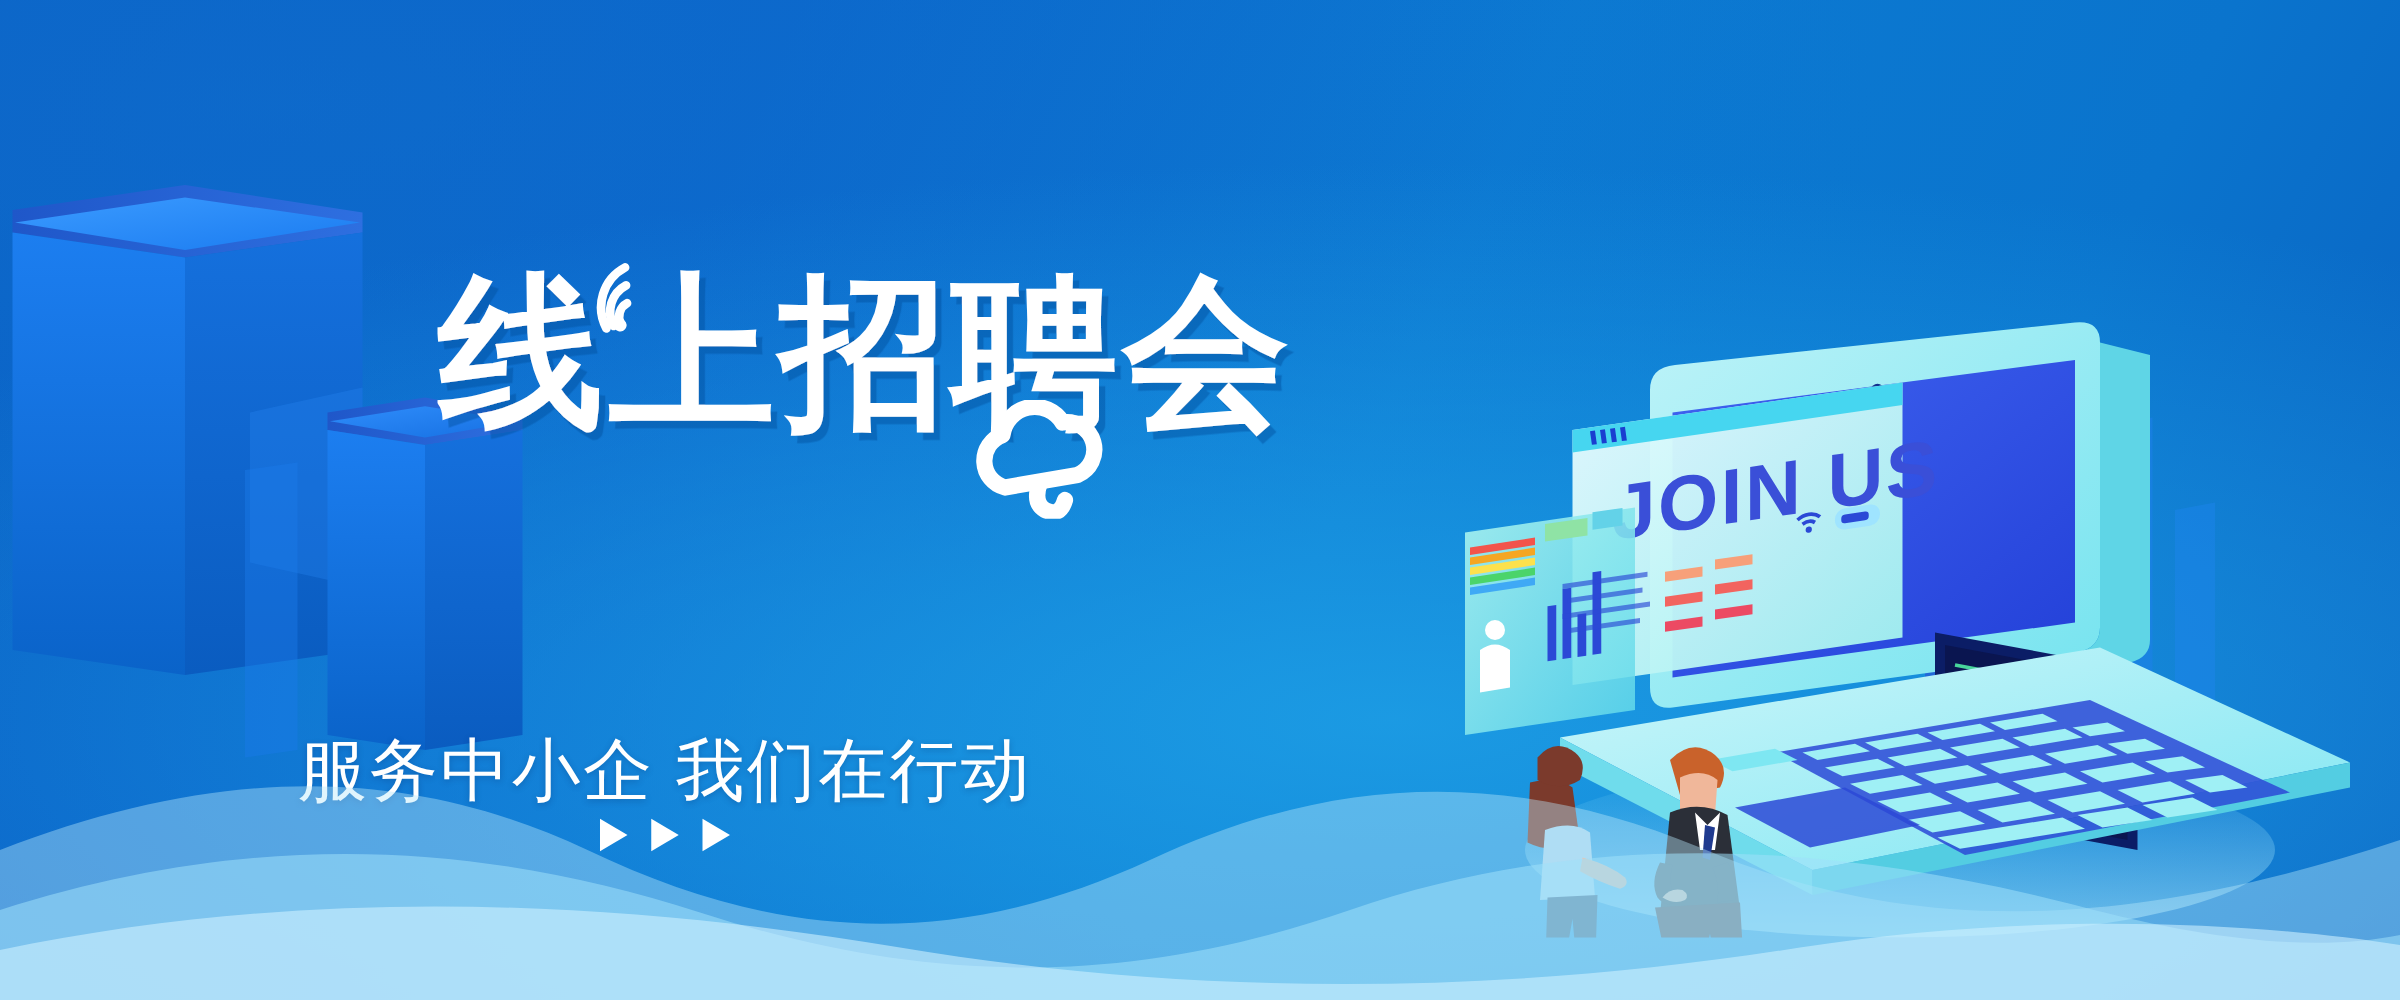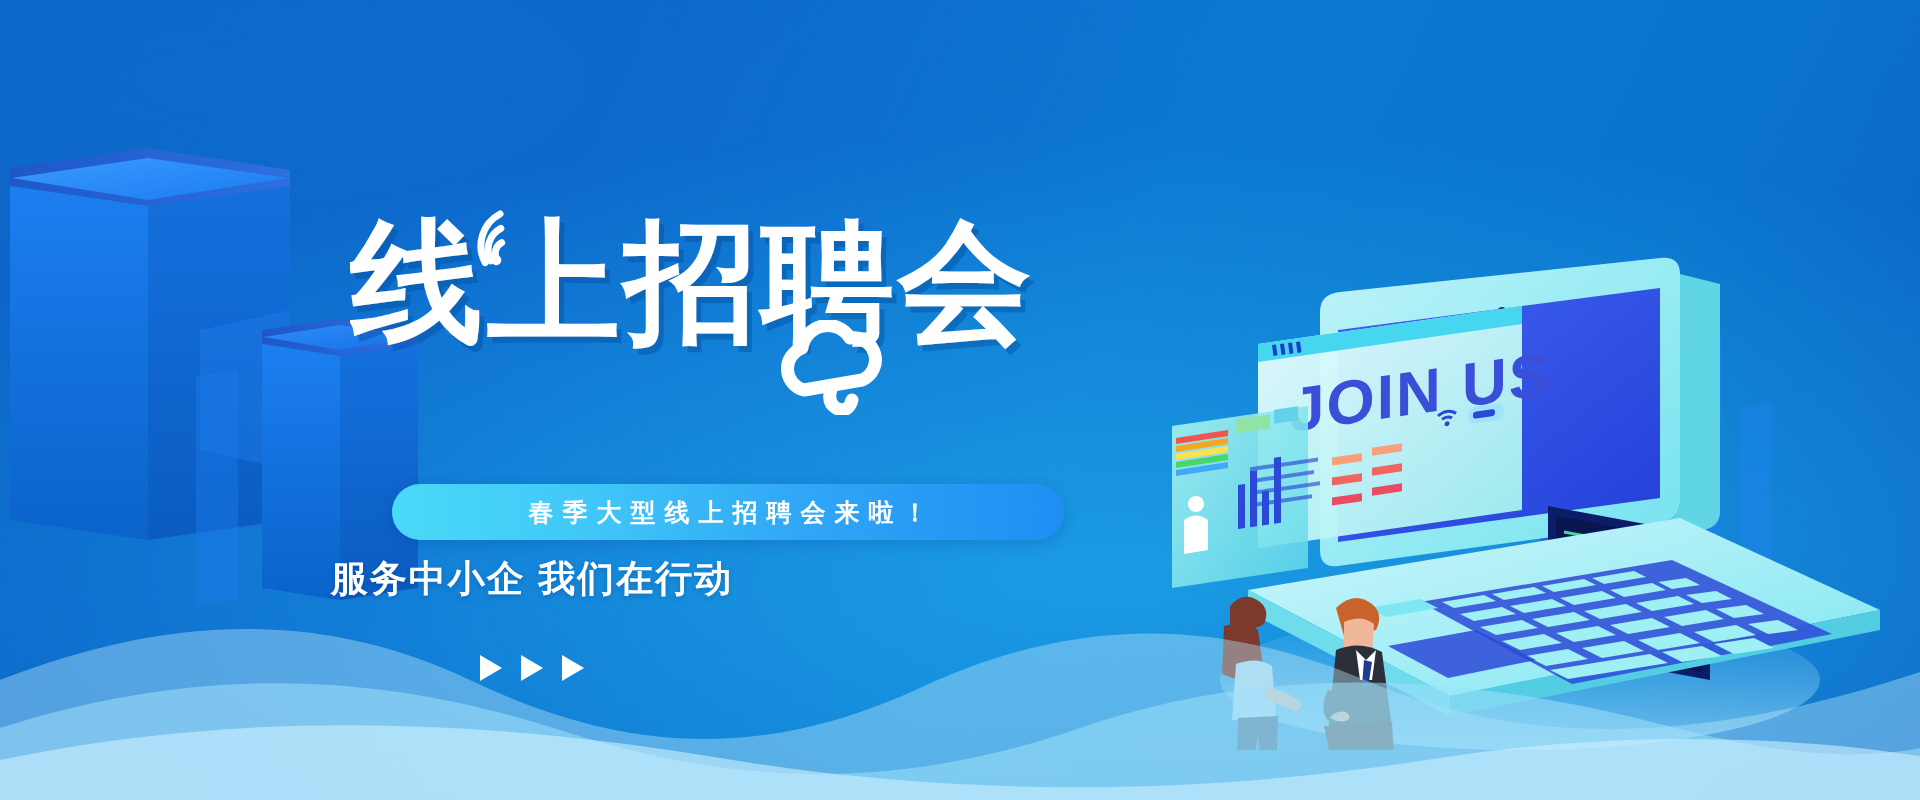--- a/index.html
+++ b/index.html
@@ -33,22 +33,22 @@
     box-shadow:0 3px 14px rgba(0,40,110,.18);
     display:flex;align-items:center;justify-content:center;
   }
   #pill span{
     color:#fff;font-size:25px;font-weight:bold;letter-spacing:9px;
     text-indent:9px;white-space:nowrap;
   }
 
   
   #tagline{
-    position:absolute;left:0;top:554px;width:1064px;text-align:center;
-    color:#fff;font-size:37px;font-weight:bold;letter-spacing:2px;
+    position:absolute;left:0;top:580px;width:1064px;text-align:center;
+    color:#fff;font-size:55px;font-weight:normal;letter-spacing:2px;
     text-shadow:0 2px 5px rgba(0,35,95,.25);
   }
 
   
   #arrows{
     position:absolute;left:0;top:655px;width:1064px;
     display:flex;justify-content:center;gap:19px;
   }
   .arw{
     width:0;height:0;border-left:22px solid #fff;
@@ -138,23 +138,20 @@
         <circle cx="19" cy="47" r="5" fill="#fff"></circle>
       </g>
     </svg>
 
     <svg style="position:absolute;left:420px;top:124px;" width="130" height="95" viewBox="0 0 130 95">
       <path d="M34 70 a22 22 0 0 1 -2 -42 a26 26 0 0 1 48 -10 a22 22 0 0 1 12 42 z" fill="none" stroke="#fff" stroke-width="13" stroke-linejoin="round"></path>
       <path d="M62 66 q-6 16 4 22 q12 6 16 -8" fill="none" stroke="#fff" stroke-width="13" stroke-linecap="round"></path>
     </svg>
   </div>
 
-  <div id="pill">
-    <span>春季大型线上招聘会来啦！</span>
-  </div>
 
   <div id="tagline">服务中小企 我们在行动</div>
 
   <div id="arrows">
     <div class="arw"></div>
     <div class="arw"></div>
     <div class="arw"></div>
   </div>
 
   <div id="illus">

